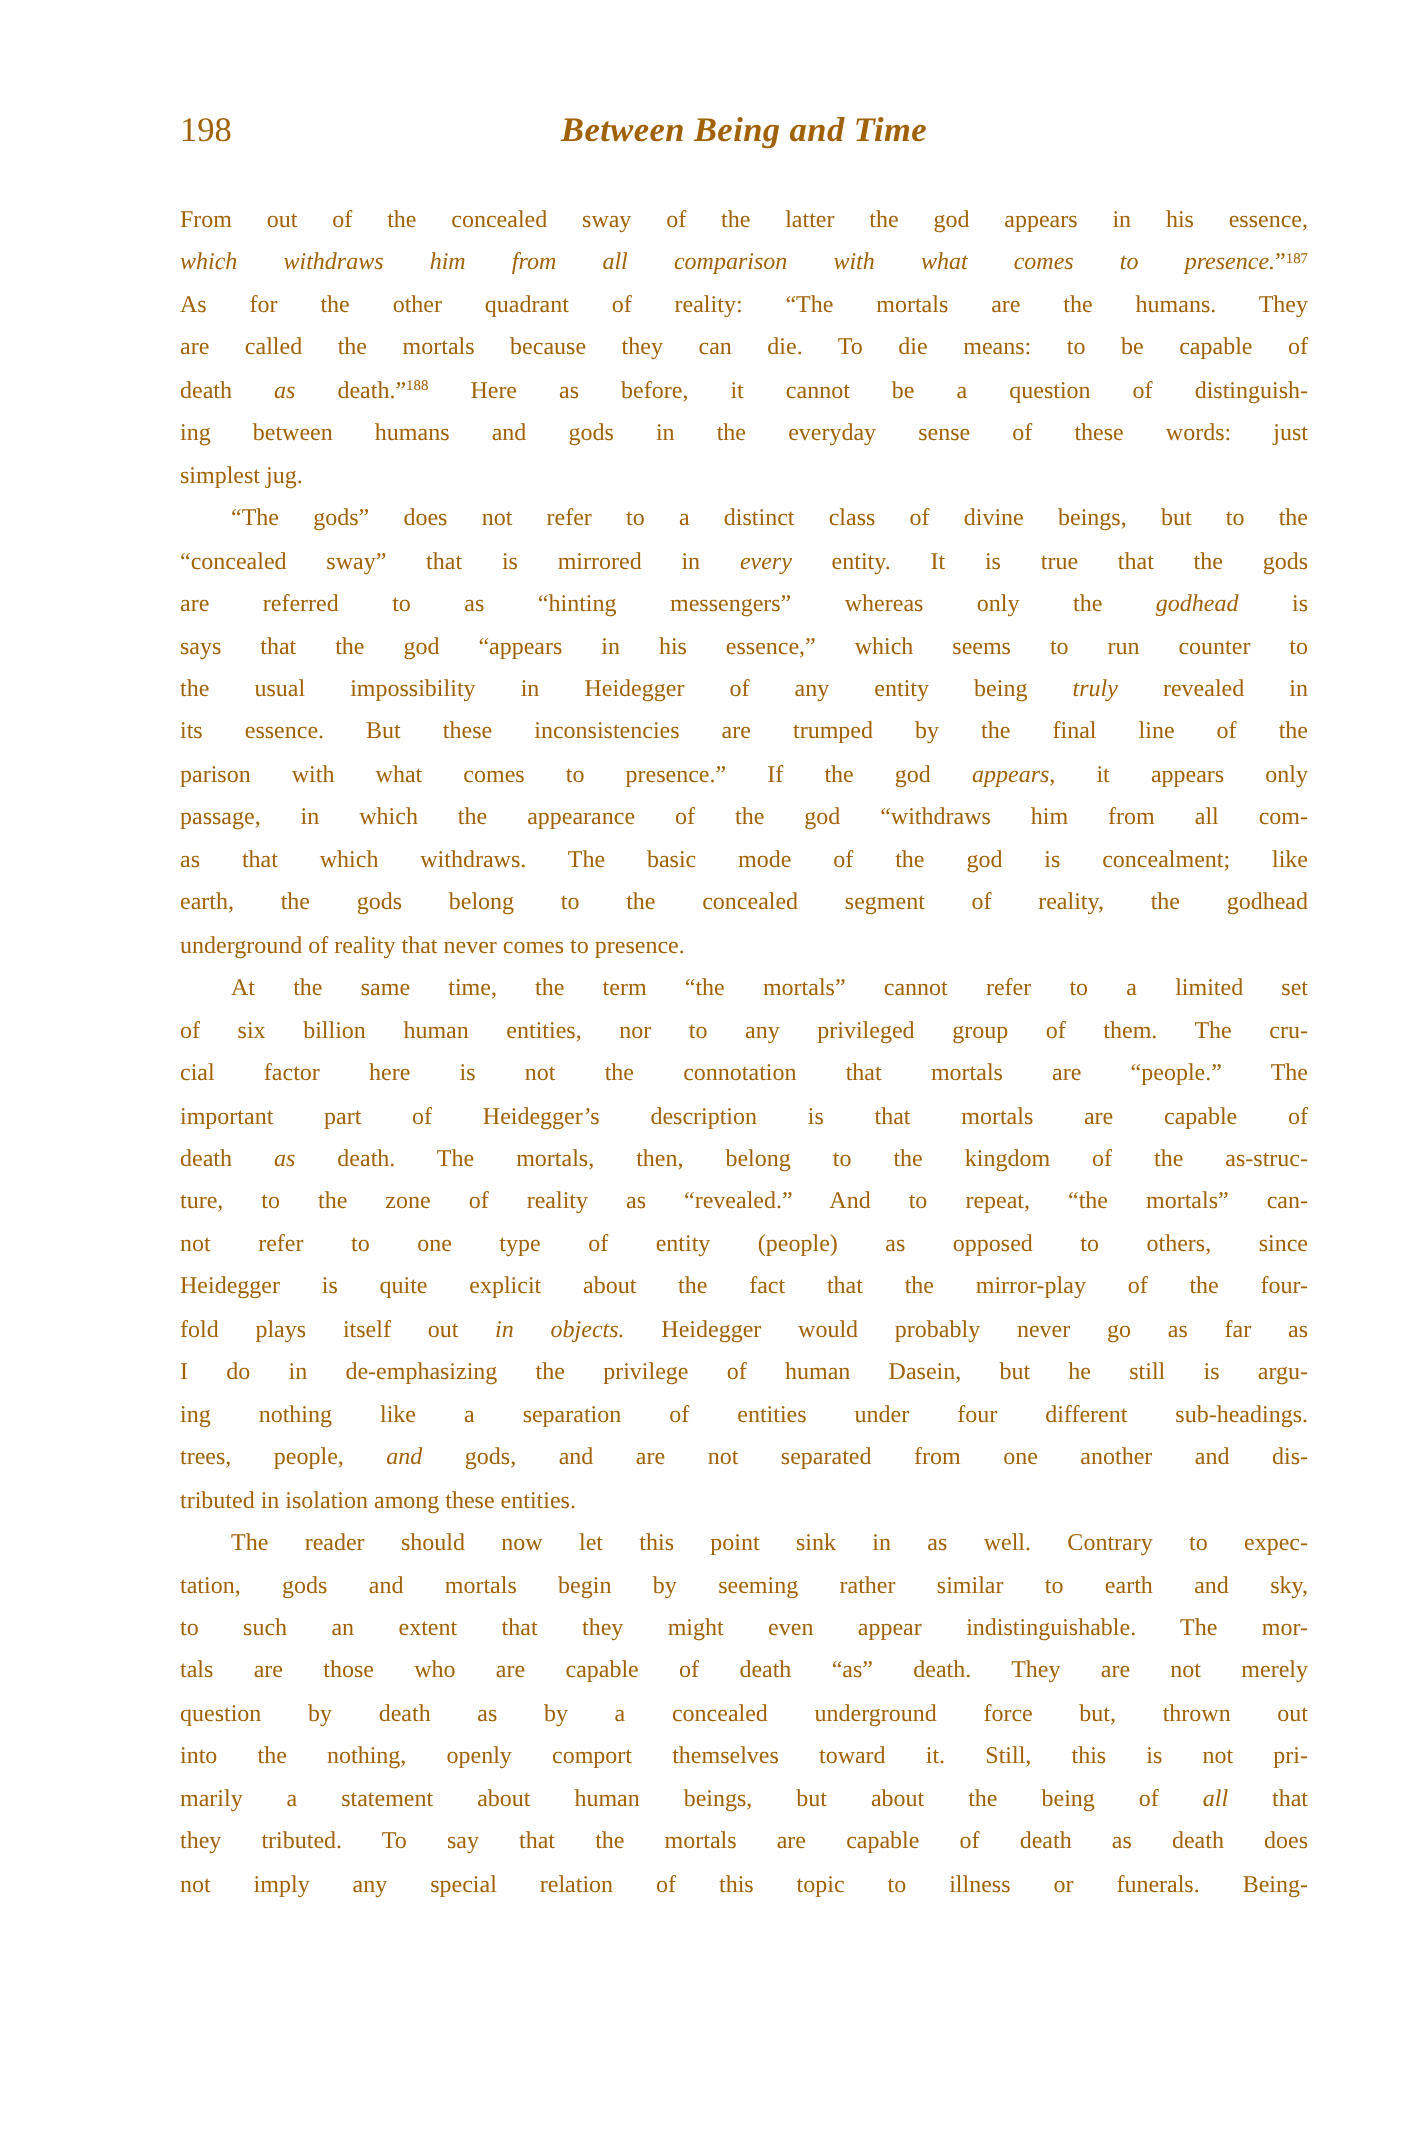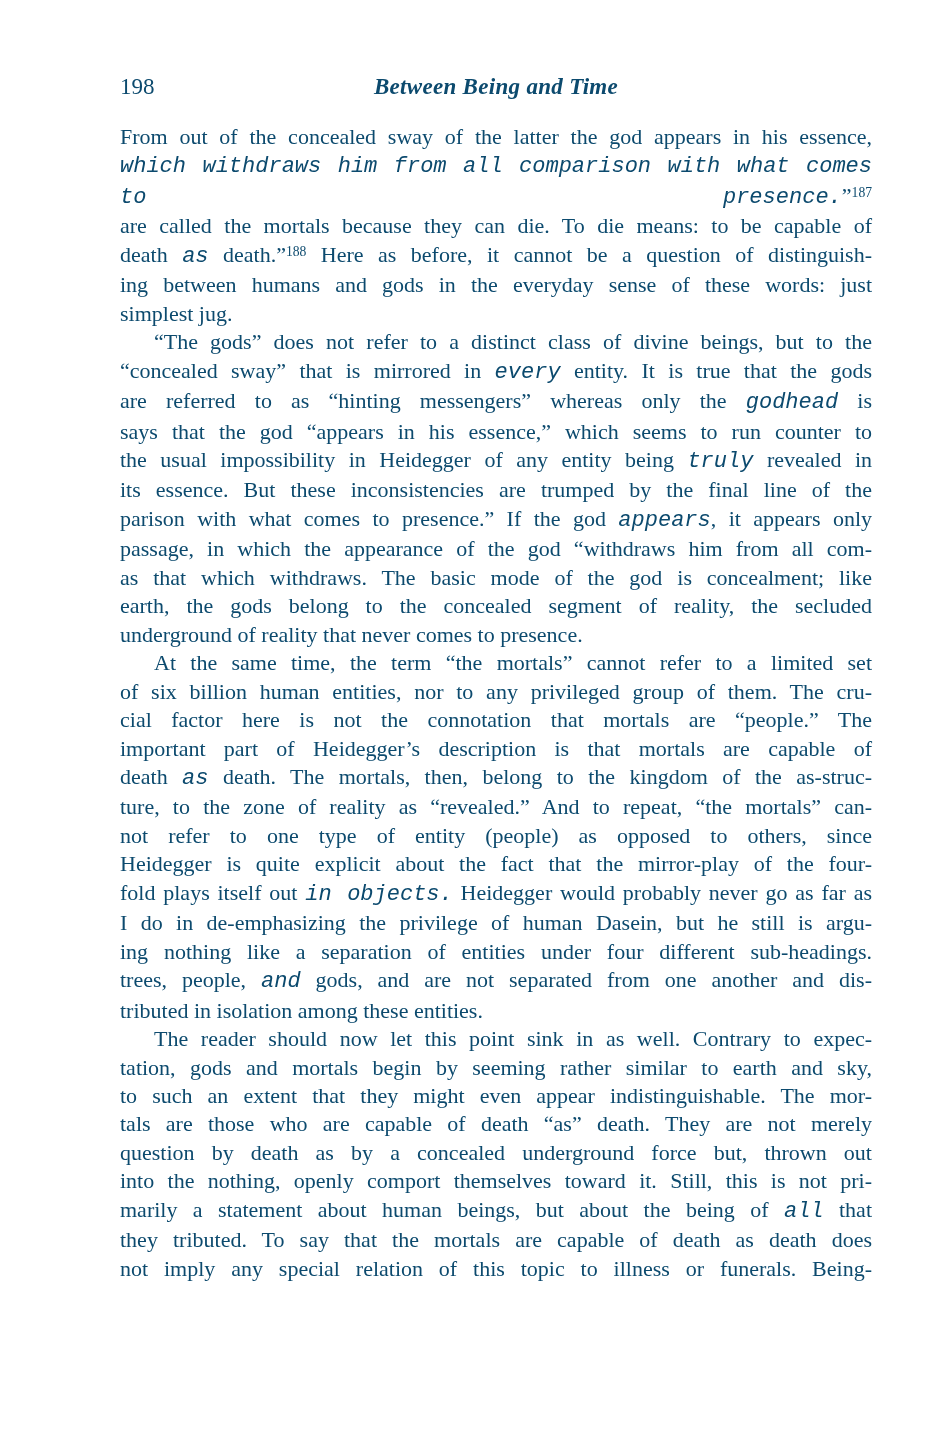--- a/index.html
+++ b/index.html
@@ -3,21 +3,21 @@
 <meta charset="utf-8">
 <style>
   html, body { margin: 0; padding: 0; background: #ffffff; }
   .page {
     position: relative;
     width: 951px;
     height: 1437px;
     background: #ffffff;
     overflow: hidden;
     font-family: "Liberation Serif", "DejaVu Serif", serif;
-    color: #0c4a6e;
+    color: #a16207;
   }
   .running-head {
     position: absolute;
     left: 120px;
     top: 72px;
     width: 752px;
     height: 30px;
     font-size: 23px;
     line-height: 30px;
   }
@@ -29,66 +29,67 @@
   .running-title {
     display: block;
     text-align: center;
     font-style: italic;
     letter-spacing: 0.3px;
     font-weight: bold;
   }
   .text-block {
     position: absolute;
     left: 120px;
-    top: 123px;
+    top: 133px;
     width: 752px;
-    font-size: 22px;
+    font-size: 16px;
     line-height: 28.45px;
   }
   .line {
     text-align: justify;
     text-align-last: justify;
     white-space: normal;
   }
   .line.end { text-align-last: left; }
   .line.indent { text-indent: 34px; }
-  .text-block em { font-style: italic; font-family: Liberation Mono, monospace; }
+  .text-block em { font-style: italic; }
   .text-block sup {
     font-size: 0.62em;
     line-height: 0;
     position: relative;
     top: -0.45em;
     vertical-align: baseline;
   }
 </style>
 </head>
 <body>
 
 <div class="page">
   <header class="running-head">
     <span class="folio">198</span>
     <span class="running-title">Between Being and Time</span>
   </header>
   <main class="text-block" id="text-block">
       <div class="line"><span>From out of the concealed sway of the latter the god appears in his essence,</span></div>
       <div class="line"><em>which withdraws him from all comparison with what comes to presence.</em><span>”</span><sup>187</sup></div>
+      <div class="line"><span>As for the other quadrant of reality: “The mortals are the humans. They</span></div>
       <div class="line"><span>are called the mortals because they can die. To die means: to be capable of</span></div>
       <div class="line"><span>death </span><em>as</em><span> death.”</span><sup>188</sup><span> Here as before, it cannot be a question of distinguish-</span></div>
       <div class="line"><span>ing between humans and gods in the everyday sense of these words: just</span></div>
       <div class="line end"><span>simplest jug.</span></div>
       <div class="line indent"><span>“The gods” does not refer to a distinct class of divine beings, but to the</span></div>
       <div class="line"><span>“concealed sway” that is mirrored in </span><em>every</em><span> entity. It is true that the gods</span></div>
       <div class="line"><span>are referred to as “hinting messengers” whereas only the </span><em>godhead</em><span> is</span></div>
       <div class="line"><span>says that the god “appears in his essence,” which seems to run counter to</span></div>
       <div class="line"><span>the usual impossibility in Heidegger of any entity being </span><em>truly</em><span> revealed in</span></div>
       <div class="line"><span>its essence. But these inconsistencies are trumped by the final line of the</span></div>
       <div class="line"><span>parison with what comes to presence.” If the god </span><em>appears</em><span>, it appears only</span></div>
       <div class="line"><span>passage, in which the appearance of the god “withdraws him from all com-</span></div>
       <div class="line"><span>as that which withdraws. The basic mode of the god is concealment; like</span></div>
-      <div class="line"><span>earth, the gods belong to the concealed segment of reality, the secluded</span></div>
+      <div class="line"><span>earth, the gods belong to the concealed segment of reality, the godhead</span></div>
       <div class="line end"><span>underground of reality that never comes to presence.</span></div>
       <div class="line indent"><span>At the same time, the term “the mortals” cannot refer to a limited set</span></div>
       <div class="line"><span>of six billion human entities, nor to any privileged group of them. The cru-</span></div>
       <div class="line"><span>cial factor here is not the connotation that mortals are “people.” The</span></div>
       <div class="line"><span>important part of Heidegger’s description is that mortals are capable of</span></div>
       <div class="line"><span>death </span><em>as</em><span> death. The mortals, then, belong to the kingdom of the as-struc-</span></div>
       <div class="line"><span>ture, to the zone of reality as “revealed.” And to repeat, “the mortals” can-</span></div>
       <div class="line"><span>not refer to one type of entity (people) as opposed to others, since</span></div>
       <div class="line"><span>Heidegger is quite explicit about the fact that the mirror-play of the four-</span></div>
       <div class="line"><span>fold plays itself out </span><em>in objects.</em><span> Heidegger would probably never go as far as</span></div>

